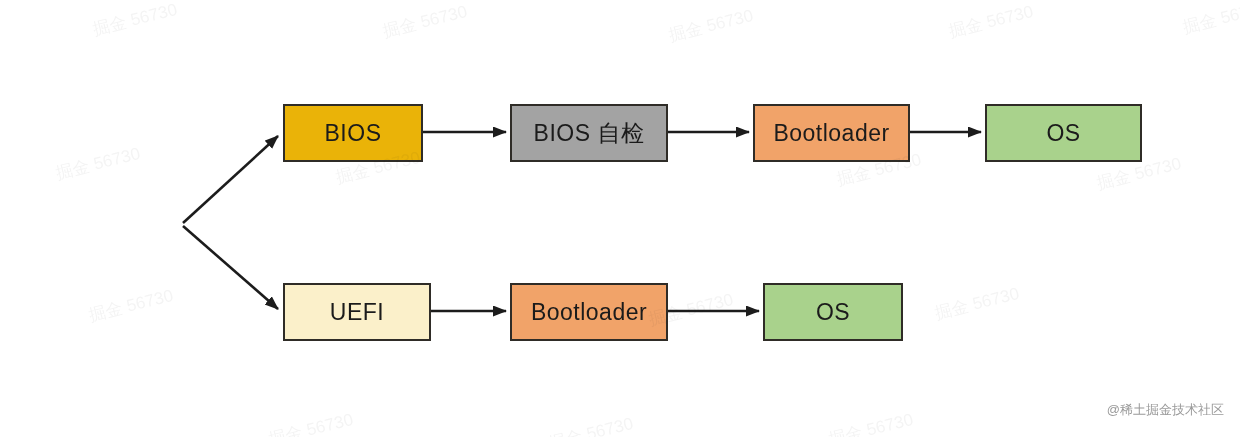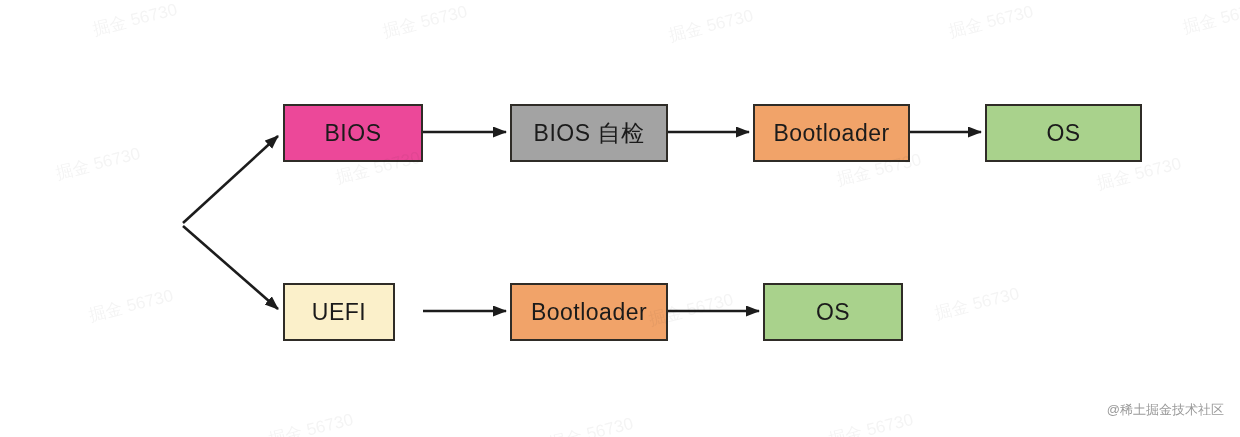--- a/index.html
+++ b/index.html
@@ -33,21 +33,21 @@
     font-size: 23px;
     color: #1b1b1b;
     letter-spacing: 0.5px;
     white-space: nowrap;
   }
   .node-power-up        { left: 39px;  top: 196px; width: 142px; height: 58px; }
   .node-bios            { left: 283px; top: 104px; width: 140px; height: 58px; }
   .node-bios-check      { left: 510px; top: 104px; width: 158px; height: 58px; }
   .node-bootloader-top  { left: 753px; top: 104px; width: 157px; height: 58px; }
   .node-os-top          { left: 985px; top: 104px; width: 157px; height: 58px; }
-  .node-uefi            { left: 283px; top: 283px; width: 112px; height: 58px; }
+  .node-uefi            { left: 283px; top: 283px; width: 148px; height: 58px; }
   .node-bootloader-bot  { left: 510px; top: 283px; width: 158px; height: 58px; }
   .node-os-bot          { left: 763px; top: 283px; width: 140px; height: 58px; }
 
   .wm-tile {
     position: absolute;
     font-size: 17px;
     color: rgba(40, 40, 40, 0.05);
     transform: rotate(-14deg);
     white-space: nowrap;
     user-select: none;
@@ -75,21 +75,21 @@
     <line x1="183" y1="223" x2="278" y2="136" stroke-width="2.6" marker-end="url(#ah)" stroke="#1c1c1c"></line>
     <line x1="183" y1="226" x2="278" y2="309" stroke-width="2.6" marker-end="url(#ah)" stroke="#1c1c1c"></line>
     <line x1="423" y1="132" x2="506" y2="132" stroke-width="2.6" marker-end="url(#ah)" stroke="#1c1c1c"></line>
     <line x1="668" y1="132" x2="749" y2="132" stroke-width="2.6" marker-end="url(#ah)" stroke="#1c1c1c"></line>
     <line x1="910" y1="132" x2="981" y2="132" stroke-width="2.6" marker-end="url(#ah)" stroke="#1c1c1c"></line>
     <line x1="423" y1="311" x2="506" y2="311" stroke-width="2.6" marker-end="url(#ah)" stroke="#1c1c1c"></line>
     <line x1="668" y1="311" x2="759" y2="311" stroke-width="2.6" marker-end="url(#ah)" stroke="#1c1c1c"></line>
   </svg>
 
 
-  <div class="node node-bios" style="background-color: #ec4899; text-align: center;">
+  <div class="node node-bios" style="background-color: #eab308; text-align: center;">
     <span>BIOS</span>
   </div>
 
   <div class="node node-bios-check" style="background-color: #a3a3a3;">
     <span>BIOS 自检</span>
   </div>
 
   <div class="node node-bootloader-top" style="background-color: rgb(241, 163, 105);">
     <span>Bootloader</span>
   </div>

